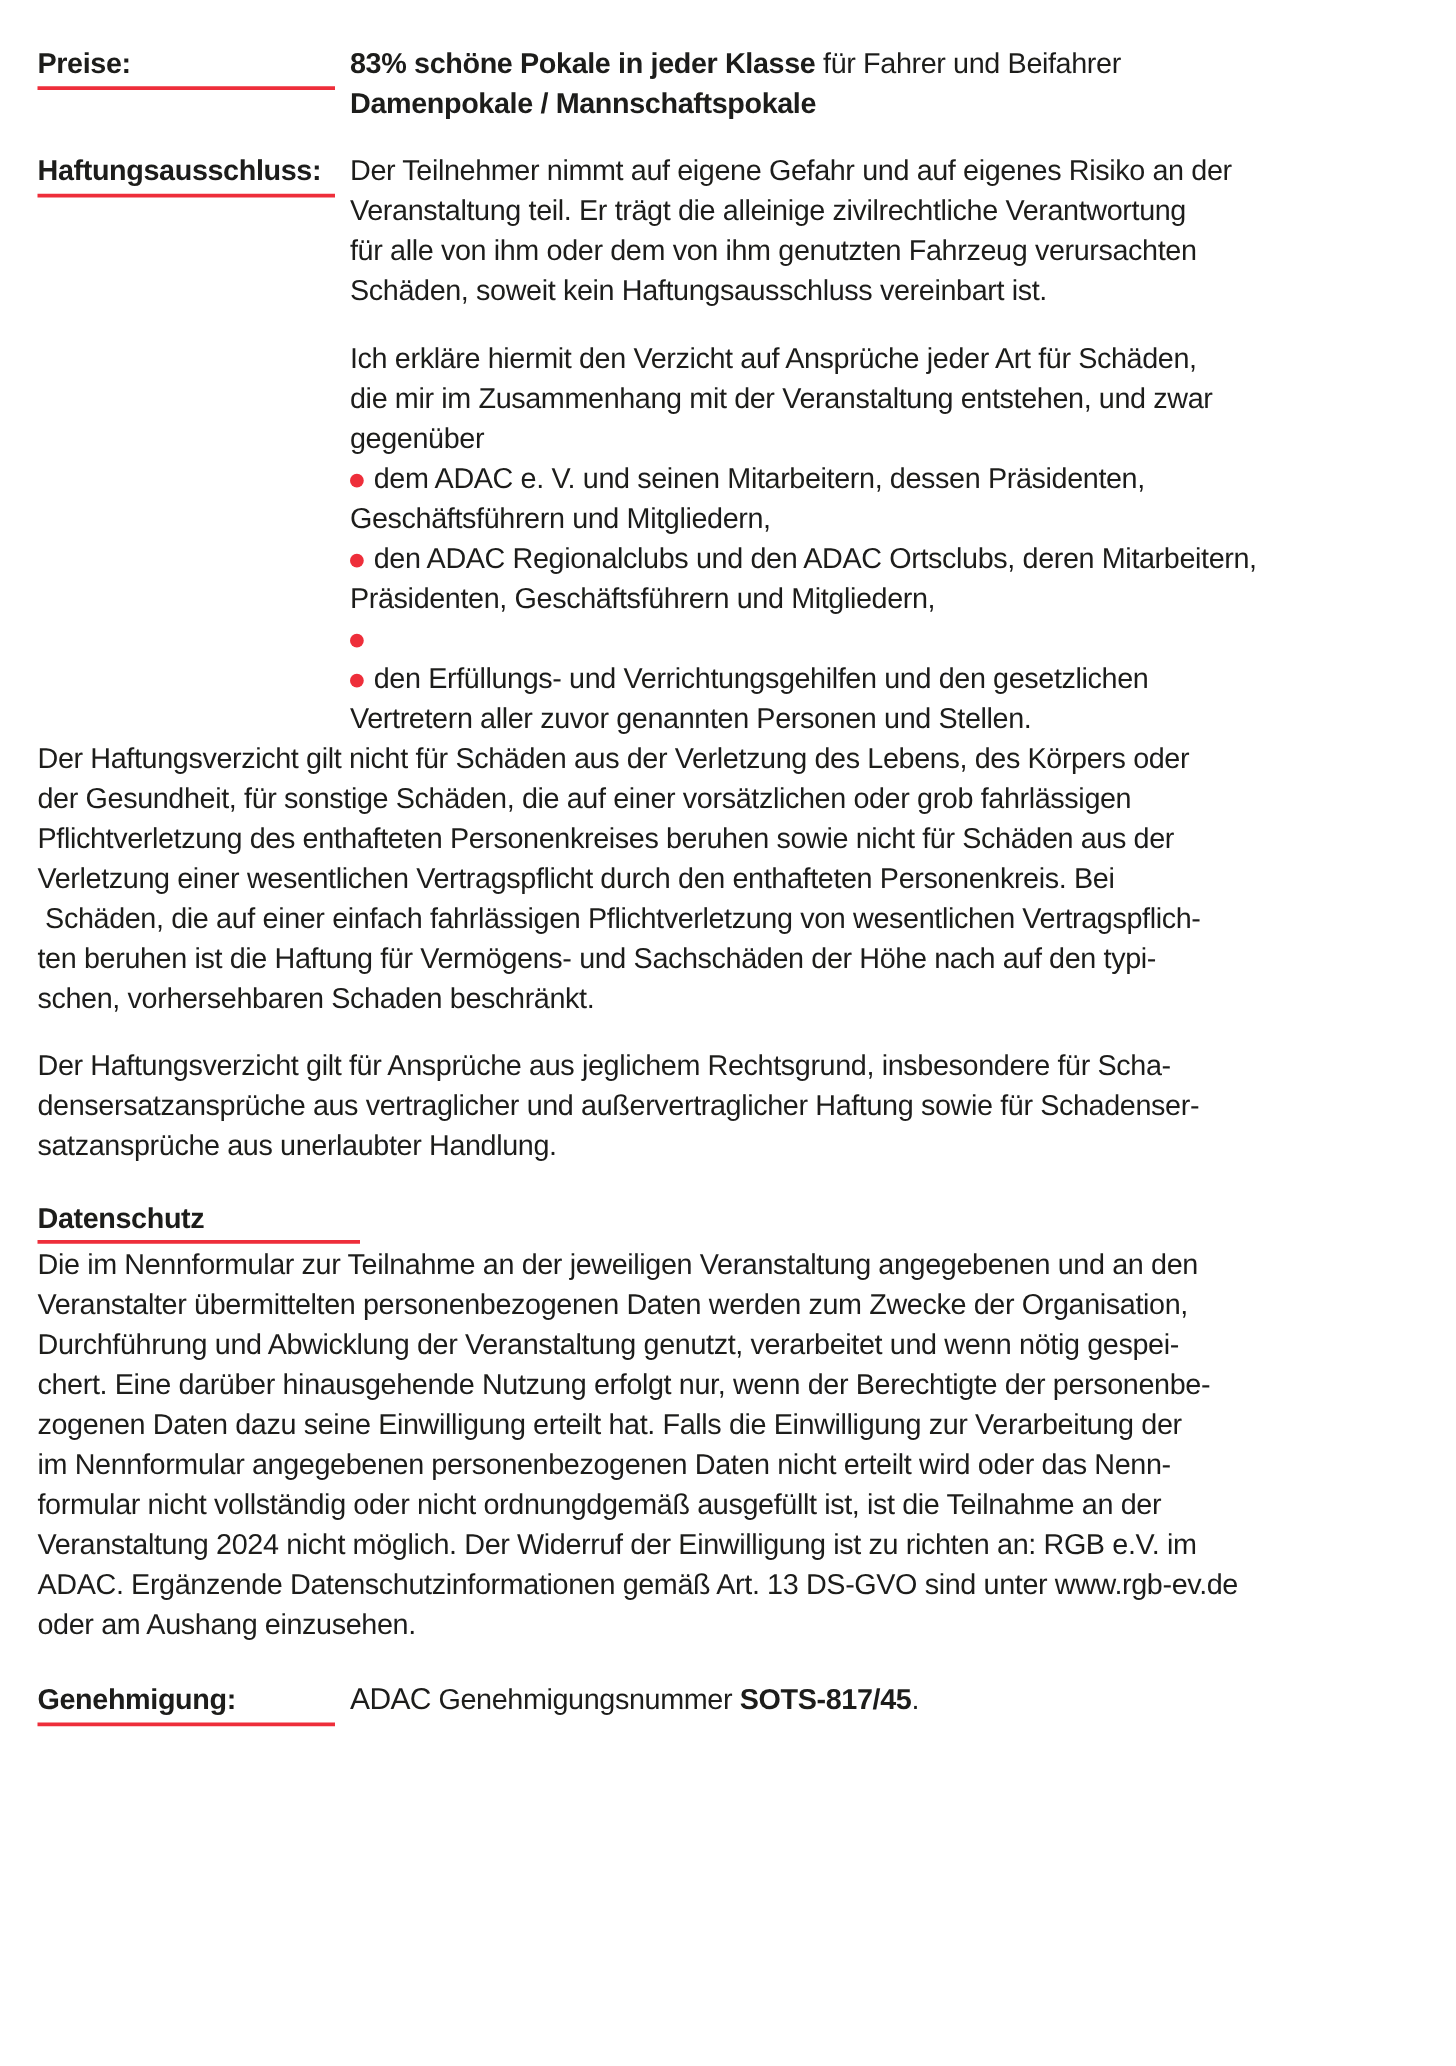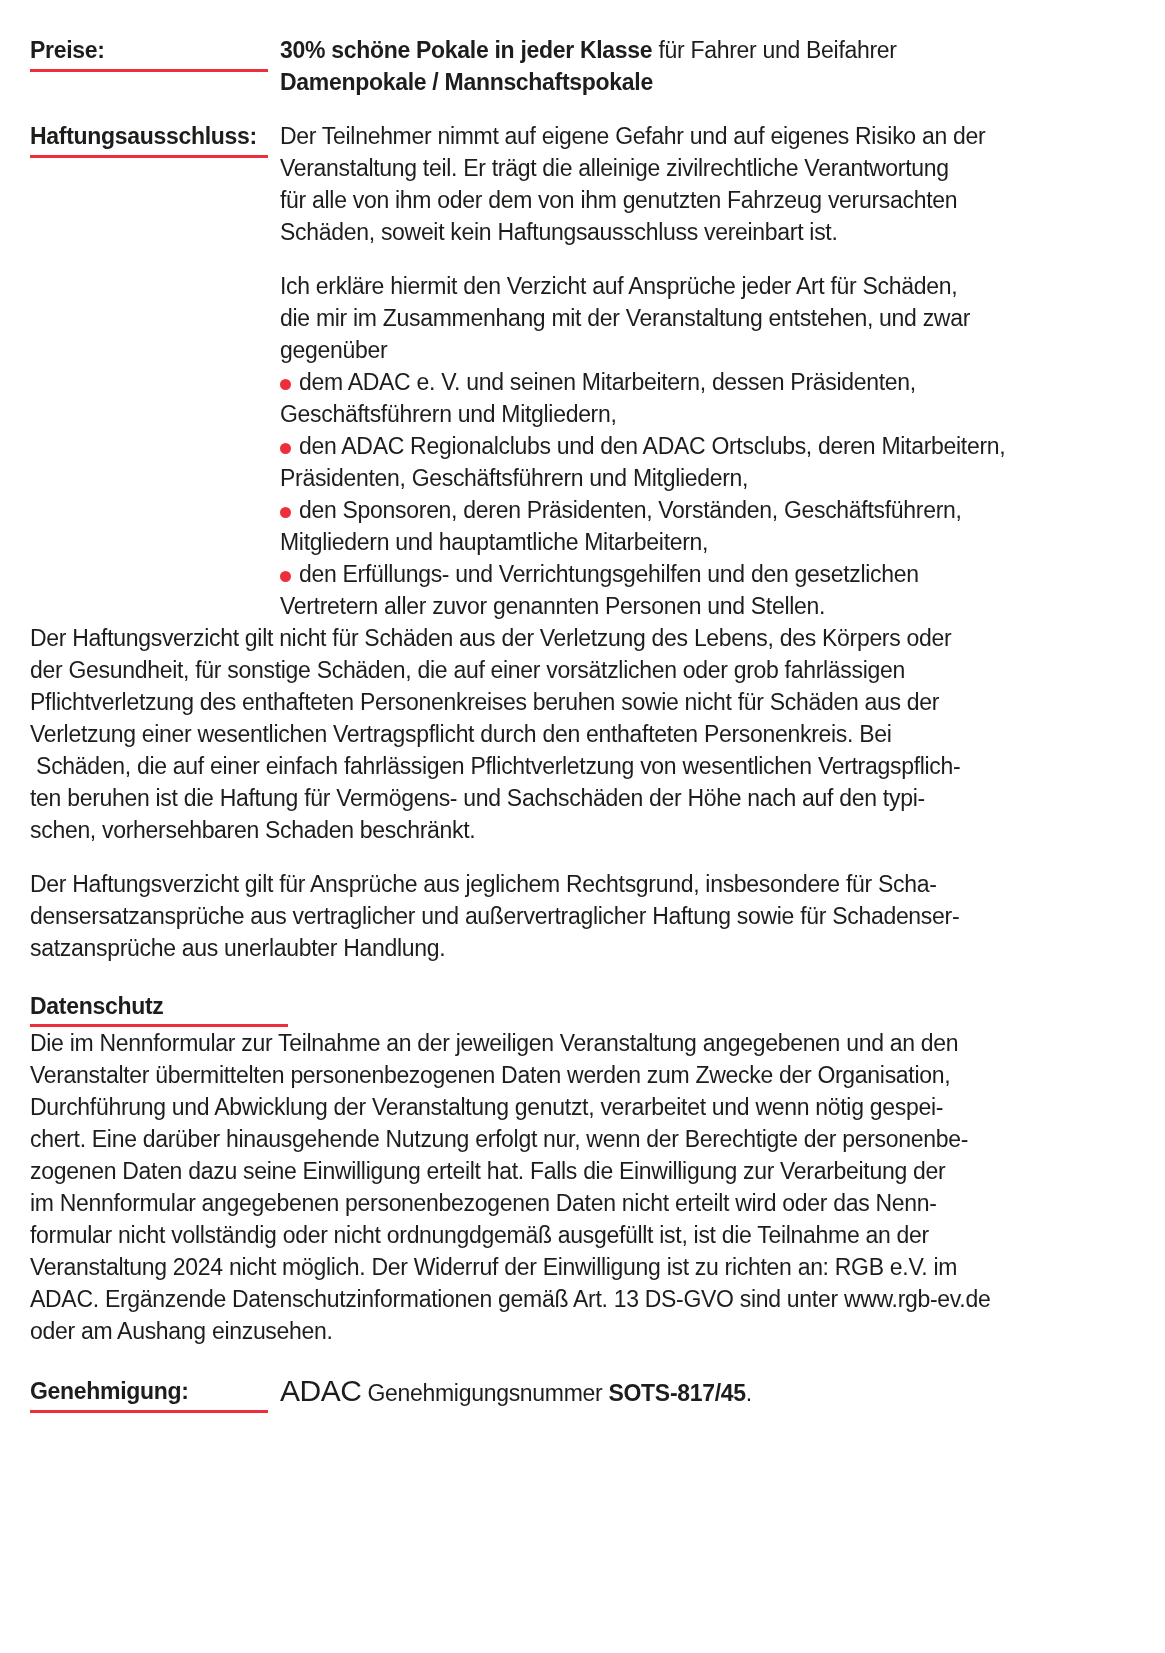--- a/index.html
+++ b/index.html
@@ -44,55 +44,54 @@
   }
   .heading{
     display:inline-block;
     font-weight:700;
     width:258px;
     padding-bottom:2px;
     border-bottom:3px solid var(--red);
   }
   .section-datenschutz{margin-top:26px;}
   .section-genehmigung{margin-top:28px;}
-  .adac-word{font-size:30px;letter-spacing:-0.5px;}
+  .adac-word{font-size:24px;letter-spacing:-0.5px;}
 </style>
 </head>
 <body>
 
 <div class="doc">
 
   <div class="row mb22">
     <div class="label-col">
       <span class="label">Preise:</span>
     </div>
     <div class="content">
-      <div><span class="b">30% schöne Pokale in jeder Klasse</span><span> für Fahrer und Beifahrer</span></div>
+      <div><span class="b">83% schöne Pokale in jeder Klasse</span><span> für Fahrer und Beifahrer</span></div>
       <div><span class="b">Damenpokale / Mannschaftspokale</span><span></span></div>
     </div>
   </div>
 
   <div class="row mb24">
     <div class="label-col">
       <span class="label">Haftungsausschluss:</span>
     </div>
     <div class="content">
       <div class="para">Der Teilnehmer nimmt auf eigene Gefahr und auf eigenes Risiko an der
 Veranstaltung teil. Er trägt die alleinige zivilrechtliche Verantwortung
 für alle von ihm oder dem von ihm genutzten Fahrzeug verursachten
 Schäden, soweit kein Haftungsausschluss vereinbart ist.</div>
       <div class="para mt22">Ich erkläre hiermit den Verzicht auf Ansprüche jeder Art für Schäden,
 die mir im Zusammenhang mit der Veranstaltung entstehen, und zwar
 gegenüber</div>
       <div class="bullet-item"><span class="bullet-dot"></span><span>dem ADAC e. V. und seinen Mitarbeitern, dessen Präsidenten,
 Geschäftsführern und Mitgliedern,</span></div>
       <div class="bullet-item"><span class="bullet-dot"></span><span>den ADAC Regionalclubs und den ADAC Ortsclubs, deren Mitarbeitern,
 Präsidenten, Geschäftsführern und Mitgliedern,</span></div>
-      <div class="bullet-item"><span class="bullet-dot"></span><span>den Sponsoren, deren Präsidenten, Vorständen, Geschäftsführern,
-Mitgliedern und hauptamtliche Mitarbeitern,</span></div>
+      <div class="bullet-item"><span class="bullet-dot"></span></div>
       <div class="bullet-item"><span class="bullet-dot"></span><span>den Erfüllungs- und Verrichtungsgehilfen und den gesetzlichen
 Vertretern aller zuvor genannten Personen und Stellen.</span></div>
     </div>
   </div>
 
   <div class="para mb22">Der Haftungsverzicht gilt nicht für Schäden aus der Verletzung des Lebens, des Körpers oder
 der Gesundheit, für sonstige Schäden, die auf einer vorsätzlichen oder grob fahrlässigen
 Pflichtverletzung des enthafteten Personenkreises beruhen sowie nicht für Schäden aus der
 Verletzung einer wesentlichen Vertragspflicht durch den enthafteten Personenkreis. Bei
 &nbsp;Schäden, die auf einer einfach fahrlässigen Pflichtverletzung von wesentlichen Vertragspflich-

